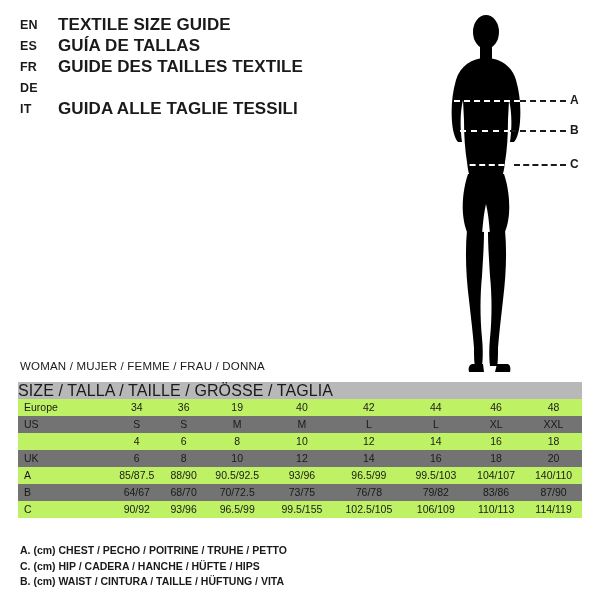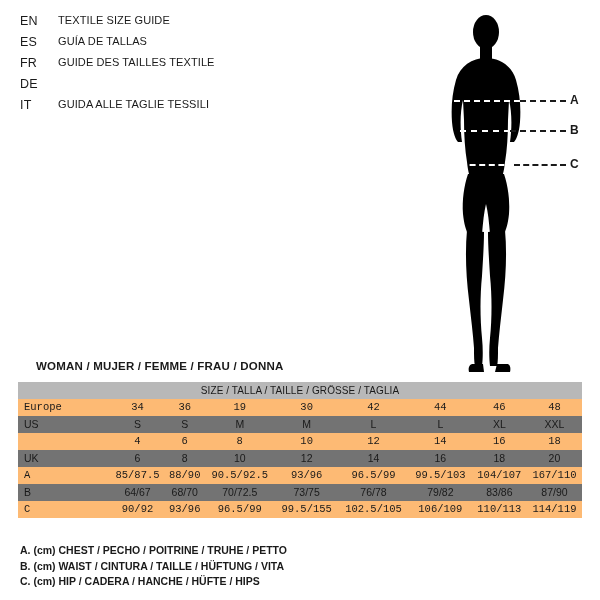--- a/index.html
+++ b/index.html
@@ -23,31 +23,32 @@
 
   
   .lang-block {
     position: absolute;
     left: 20px;
     top: 14px;
     width: 330px;
   }
   .lang-row {
     display: flex;
-    align-items: flex-start;
+    align-items: center;
     height: 21px;
+    font-weight: bold;
   }
   .lang-code {
     width: 38px;
     font-size: 12.5px;
     color: #1a1a1a;
     letter-spacing: 0.2px;
   }
   .lang-title {
-    font-size: 11px;
+    font-size: 17px;
     color: #1a1a1a;
     letter-spacing: 0.1px;
   }
 
   
   .figure-wrap {
     position: absolute;
     left: 420px;
     top: 8px;
     width: 170px;
@@ -69,59 +70,57 @@
     font-weight: bold;
     color: #1a1a1a;
   }
 
   
   .woman-head {
     position: absolute;
     left: 20px;
     top: 360px;
     font-size: 11.5px;
-    font-weight: bold;
+    font-weight: normal;
     letter-spacing: 0.2px;
     color: #1a1a1a;
-    margin-left: 16px;
   }
 
   table.size-table {
     position: absolute;
     left: 18px;
     top: 382px;
     width: 564px;
     border-collapse: collapse;
     font-size: 10.5px;
   }
   table.size-table td, table.size-table th {
     padding: 0;
     height: 17px;
     line-height: 17px;
     text-align: center;
     font-weight: normal;
     color: #1a1a1a;
   }
   table.size-table tr.head-row th {
     background: #b8b8b8;
-    text-align: center;
-    font-size: 10px;
+    text-align: left;
+    font-size: 16px;
     letter-spacing: 0.1px;
   }
   table.size-table td.rowlabel {
     text-align: left;
     padding-left: 6px;
     width: 86px;
   }
   table.size-table tr.shade td {
     background: #737373;
   }
   table.size-table tr.plain td {
-    background: #fdba74;
-    font-family: Liberation Mono, monospace;
+    background: #bef264;
   }
 
   
   .notes {
     position: absolute;
     left: 20px;
     top: 543px;
     font-size: 10.5px;
     line-height: 15.5px;
     font-weight: bold;
@@ -235,21 +234,21 @@
     <tbody>
       <tr class="head-row">
         <th colspan="9">SIZE / TALLA / TAILLE / GRÖSSE / TAGLIA</th>
       </tr>
 
       <tr class="plain">
         <td class="rowlabel">Europe</td>
         <td>34</td>
         <td>36</td>
         <td>19</td>
-        <td>30</td>
+        <td>40</td>
         <td>42</td>
         <td>44</td>
         <td>46</td>
         <td>48</td>
       </tr>
 
       <tr class="shade">
         <td class="rowlabel">US</td>
         <td>S</td>
         <td>S</td>
@@ -287,21 +286,21 @@
 
       <tr class="plain">
         <td class="rowlabel">A</td>
         <td>85/87.5</td>
         <td>88/90</td>
         <td>90.5/92.5</td>
         <td>93/96</td>
         <td>96.5/99</td>
         <td>99.5/103</td>
         <td>104/107</td>
-        <td>167/110</td>
+        <td>140/110</td>
       </tr>
 
       <tr class="shade">
         <td class="rowlabel">B</td>
         <td>64/67</td>
         <td>68/70</td>
         <td>70/72.5</td>
         <td>73/75</td>
         <td>76/78</td>
         <td>79/82</td>
@@ -318,17 +317,17 @@
         <td>102.5/105</td>
         <td>106/109</td>
         <td>110/113</td>
         <td>114/119</td>
       </tr>
     </tbody>
   </table>
 
   <div class="notes">
     <div class="note-line">A. (cm) CHEST / PECHO / POITRINE / TRUHE / PETTO</div>
+    <div class="note-line">C. (cm) HIP / CADERA / HANCHE / HÜFTE / HIPS</div>
     <div class="note-line">B. (cm) WAIST / CINTURA / TAILLE / HÜFTUNG / VITA</div>
-    <div class="note-line">C. (cm) HIP / CADERA / HANCHE / HÜFTE / HIPS</div>
   </div>
 
 </div>
 
 </body></html>

